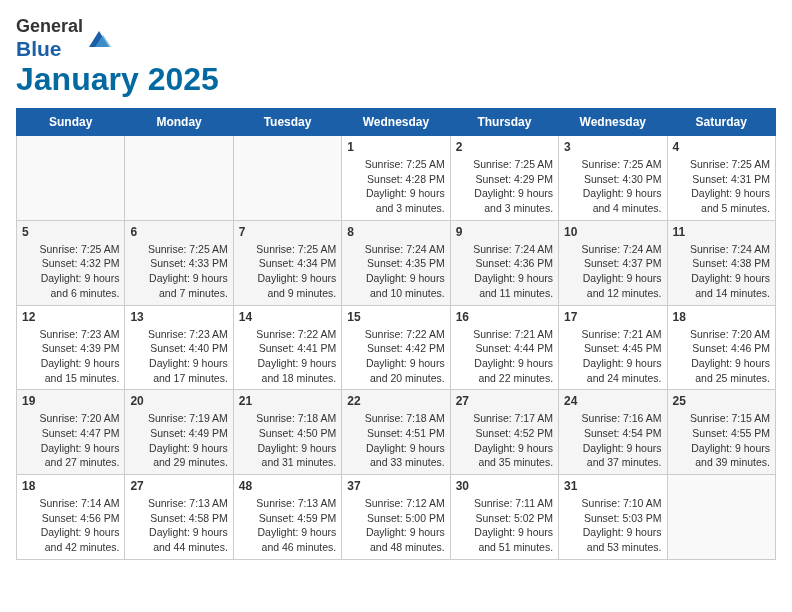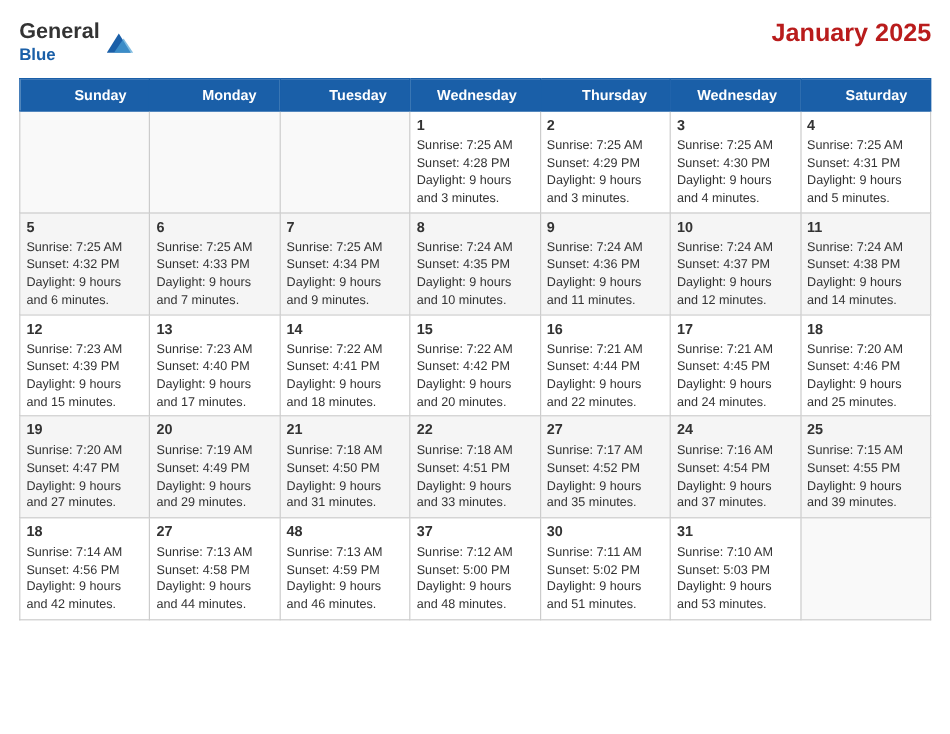--- a/index.html
+++ b/index.html
@@ -8,62 +8,63 @@
       background: #fff;
       width: 792px;
       min-height: 612px;
       padding: 16px;
     }
     .header {
       display: flex;
       justify-content: space-between;
       align-items: flex-start;
       margin-bottom: 10px;
+      flex-direction: column;
     }
     .logo {
       display: flex;
       align-items: center;
     }
     .logo-text-general {
       font-size: 18px;
       font-weight: bold;
       color: #333;
     }
     .logo-text-blue {
-      font-size: 14px;
+      font-size: 21px;
       font-weight: bold;
       color: #1a5fa8;
     }
     .logo-icon {
       width: 28px;
       height: 28px;
       margin-left: 2px;
     }
     .title-block {
       text-align: right;
     }
     .calendar-title {
-      font-size: 21px;
-      font-weight: bold;
-      color: #b91c1c;
+      font-size: 32px;
+      font-weight: bold;
+      color: #0369a1;
     }
     .calendar-subtitle {
       font-size: 16px;
       color: #555;
     }
     .calendar-table {
       width: 100%;
       border-collapse: collapse;
       font-size: 10.5px;
     }
     .calendar-table th {
       background-color: #1a5fa8;
       color: #fff;
       padding: 6px 19px;
-      text-align: right;
+      text-align: center;
       font-size: 12px;
       font-weight: bold;
       border: 1px solid #1a5fa8;
     }
     .calendar-table td {
       border: 1px solid #ccc;
       padding: 4px 5px;
       vertical-align: top;
       width: 108px;
       min-height: 80px;
@@ -77,20 +78,21 @@
     }
     .day-number {
       font-size: 12px;
       font-weight: bold;
       color: #333;
       margin-bottom: 3px;
     }
     .day-info {
       color: #333;
       line-height: 1.4;
+      text-align: right;
     }
   </style>
 </head>
 <body>
 
 <div class="header">
   <div class="logo">
     <span>
       <span class="logo-text-general">General</span><br>
       <span class="logo-text-blue">Blue</span>

